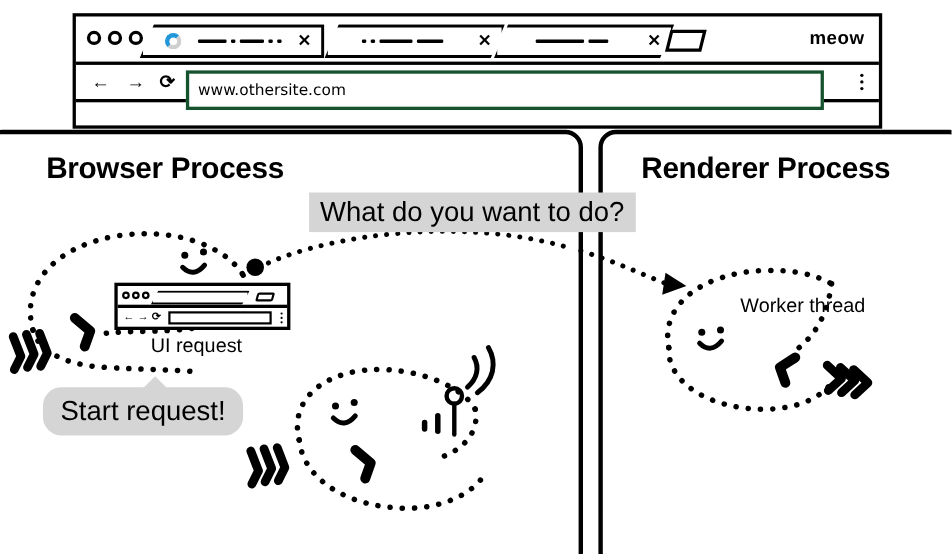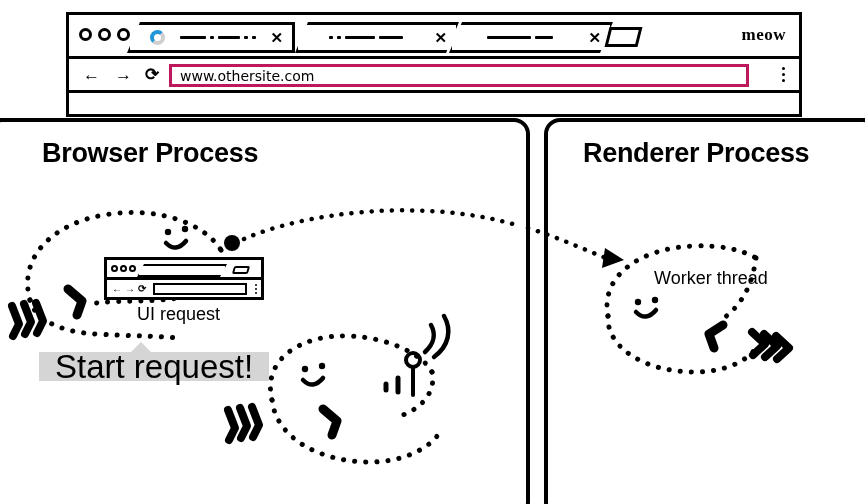--- a/index.html
+++ b/index.html
@@ -30,57 +30,57 @@
     margin-left:20px;width:15px;height:15px;border-radius:50%;
     border:4px solid #cfcfcf;border-top-color:#2196d8;border-left-color:#2196d8;
     box-sizing:border-box;flex:none;
   }
   .tab .titledash{flex:1;display:flex;align-items:center;justify-content:center;gap:4px;}
   .tab .titledash b{display:block;height:3px;background:#000;border-radius:1px;}
   .tab .tabx{margin-right:9px;font-size:15px;font-weight:bold;line-height:1;flex:none;}
   .newtab{position:absolute;top:12px;width:33px;height:20px;border:3px solid #000;box-sizing:border-box;
           transform:skewX(-14deg);}
   .meow{
-    position:absolute;right:13px;top:10px;font-family:Liberation Serif, serif;
+    position:absolute;right:13px;top:10px;font-family:Liberation Sans, sans-serif;
     font-size:17px;font-weight:bold;letter-spacing:.5px;
   }
   .urlbar{position:absolute;left:0;top:44px;width:100%;height:34px;box-sizing:border-box;border-bottom:3px solid #000;}
   .navbtn{position:absolute;top:7px;font-size:17px;font-weight:bold;line-height:18px;}
   .urlfield{
-    position:absolute;left:100px;top:5px;right:50px;height:23px;
-    border:3px solid #be185d;box-sizing:border-box;background:#fff;
+    position:absolute;left:100px;top:5px;right:50px;height:36px;
+    border:3px solid #14532d;box-sizing:border-box;background:#fff;
     display:flex;align-items:center;padding-left:8px;
     font-size:14px;font-family:"DejaVu Sans", sans-serif;
   }
   .kebab{position:absolute;right:14px;top:8px;display:flex;flex-direction:column;gap:3px;}
   .kebab i{width:3px;height:3px;background:#000;border-radius:50%;display:block;}
 
   
   .panel{position:absolute;border:4px solid #000;border-radius:16px;box-sizing:border-box;background:transparent;}
   #panel-browser{left:-14px;top:118px;width:544px;height:400px;}
   #panel-renderer{left:544px;top:118px;width:335px;height:400px;}
   .panel-title{
     position:absolute;font-size:27px;font-weight:bold;letter-spacing:-0.3px;white-space:nowrap;
   }
   #title-browser{left:42px;top:138px;}
   #title-renderer{left:583px;top:138px;}
 
   
   .thread-label{position:absolute;font-size:18px;white-space:nowrap;}
   #label-ui{left:137px;top:304px;}
   #label-network{left:371px;top:428px;}
-  #label-worker{left:654px;top:268px;}
+  #label-worker{left:673px;top:268px;}
 
   
   .bubble{
     position:absolute;background:#d5d5d5;color:#000;white-space:nowrap;
     display:flex;align-items:center;
   }
   #bubble-ask{left:281px;top:175px;height:36px;padding:0 10px;font-size:25px;}
-  #bubble-start{left:39px;top:352px;height:29px;padding:0 16px;font-size:33px;}
+  #bubble-start{left:39px;top:352px;height:44px;padding:0 16px;font-size:25px;border-radius:17px;}
   #bubble-start-tail{
     position:absolute;left:130px;top:342px;width:0;height:0;
     border-left:11px solid transparent;border-right:11px solid transparent;
     border-bottom:11px solid #d5d5d5;
   }
 
   
   #ui-browser-icon{position:absolute;left:104px;top:257px;width:160px;height:43px;border:3px solid #000;box-sizing:border-box;background:#fff;}
   #ui-browser-icon .r1{position:absolute;left:0;top:0;right:0;height:20px;border-bottom:3px solid #000;box-sizing:border-box;}
   #ui-browser-icon .mini-dots{position:absolute;left:4px;top:5px;display:flex;gap:2px;}
@@ -278,17 +278,18 @@
     <div class="mini-kebab">
       <i></i>
       <i></i>
       <i></i>
     </div>
   </div>
 
   <div class="thread-label" id="label-ui">UI request</div>
   <div class="thread-label" id="label-worker">Worker thread</div>
 
+  <div class="bubble" id="bubble-ask">What do you want to do?</div>
 
   <div id="bubble-start-tail"></div>
   <div class="bubble" id="bubble-start">Start request!</div>
 
 </div>
 
 </body></html>

